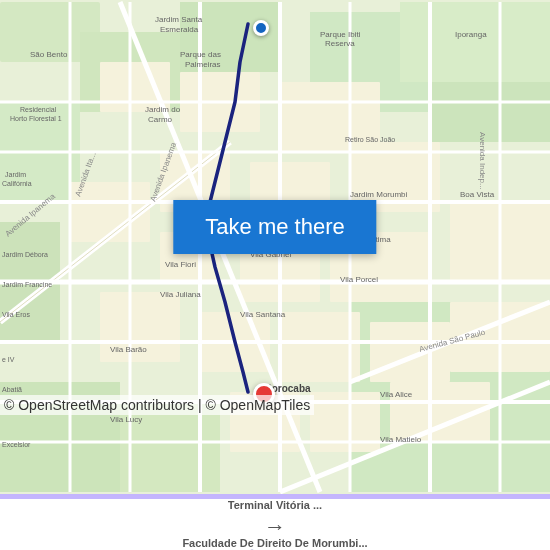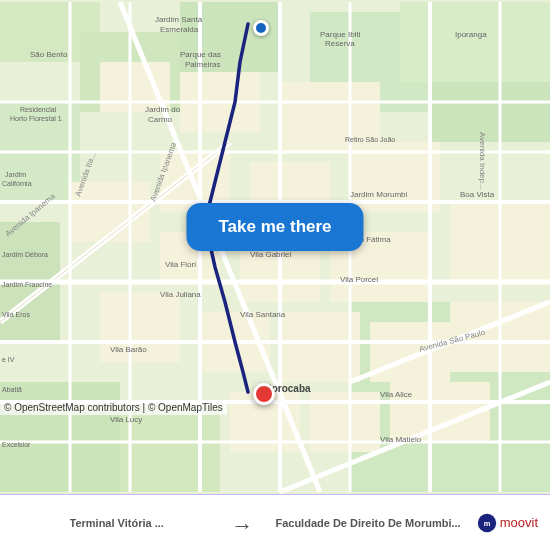--- a/index.html
+++ b/index.html
@@ -24,24 +24,24 @@
     
     
     .take-me-there-btn {
       position: absolute;
       left: 50%;
       top: 46%;
       transform: translate(-50%, -50%);
       background: #1976d2;
       color: white;
       border: none;
-      border-radius: 14px;
+      border-radius: 0;
       padding: 14px 32px;
-      font-size: 17px;
-      font-weight: bold;
+      font-size: 22px;
+      font-weight: normal;
       cursor: pointer;
       white-space: nowrap;
       box-shadow: 0 2px 8px rgba(0,0,0,0.3);
       z-index: 10;
     }
     
     
     .origin-marker {
       position: absolute;
       width: 16px;
@@ -79,37 +79,38 @@
       width: 100%; height: 100%;
       z-index: 3;
       pointer-events: none;
     }
     
     
     .attribution {
       position: absolute;
       bottom: 16%;
       left: 0;
-      font-size: 10px;
+      font-size: 14px;
       color: #333;
       background: rgba(255,255,255,0.7);
       padding: 2px 4px;
       z-index: 6;
     }
     
     
     .bottom-bar {
       height: 56px;
       background: white;
-      border-top: 1px solid #c4b5fd;
+      border-top: 5px solid #c4b5fd;
       display: flex;
       align-items: center;
       padding: 0 8px;
       gap: 0;
       flex-shrink: 0;
+      flex-direction: column;
     }
     
     .route-from {
       flex: 1;
       display: flex;
       flex-direction: column;
       align-items: center;
       justify-content: center;
       padding: 0 6px;
     }

